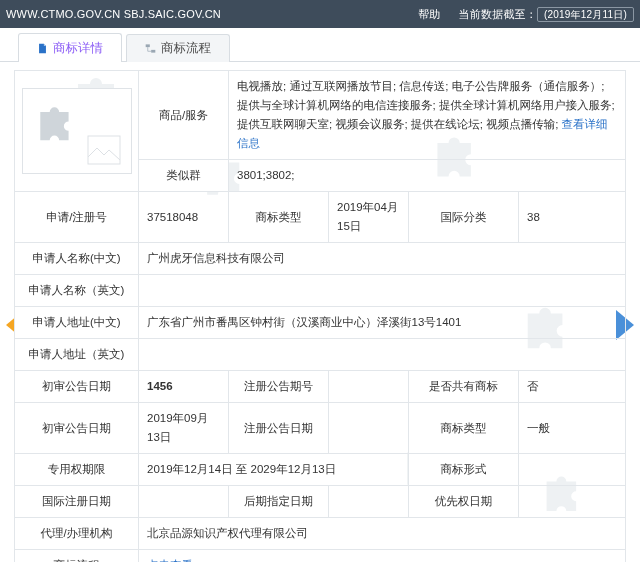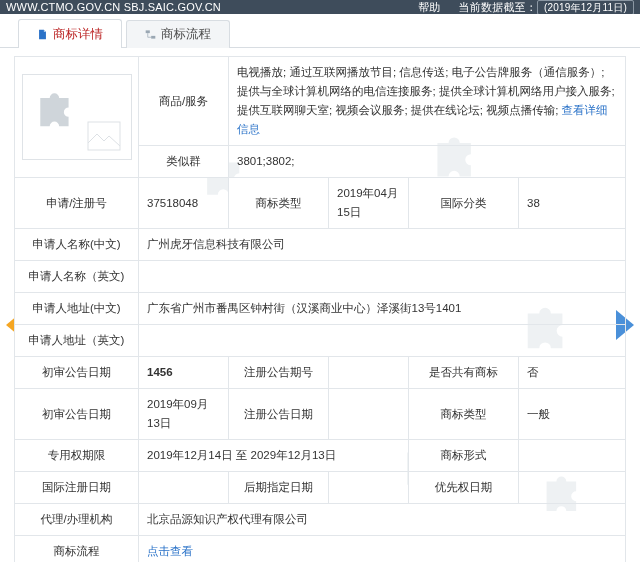--- a/index.html
+++ b/index.html
@@ -12,21 +12,21 @@
   }
   #app {
     position: relative;
     width: 640px; height: 562px;
     background: #fff;
     overflow: hidden;
   }
 
   
   .topbar {
-    height: 14px;
+    height: 28px;
     background: #3e4c5b;
     color: #ffffff;
     font-size: 11px;
     display: flex;
     align-items: center;
     padding: 0 6px;
     letter-spacing: .2px;
   }
   .topbar .url { flex: 0 0 auto; }
   .topbar .spacer { flex: 1 1 auto; }
@@ -71,21 +71,21 @@
     border: 1px solid #d8dde2;
     border-bottom: none;
     background: #f3f5f7;
     border-radius: 3px 3px 0 0;
     margin-right: 4px;
     cursor: pointer;
     z-index: 2;
   }
   .tab.active {
     background: #ffffff;
-    color: #b91c1c;
+    color: #8b5cf6;
     border-color: #d8dde2;
     height: 29px;
     text-align: center;
   }
   .tab.active::after {
     content: "";
     position: absolute;
     left: 0; right: 0; bottom: -1px;
     height: 2px;
     background: #ffffff;

